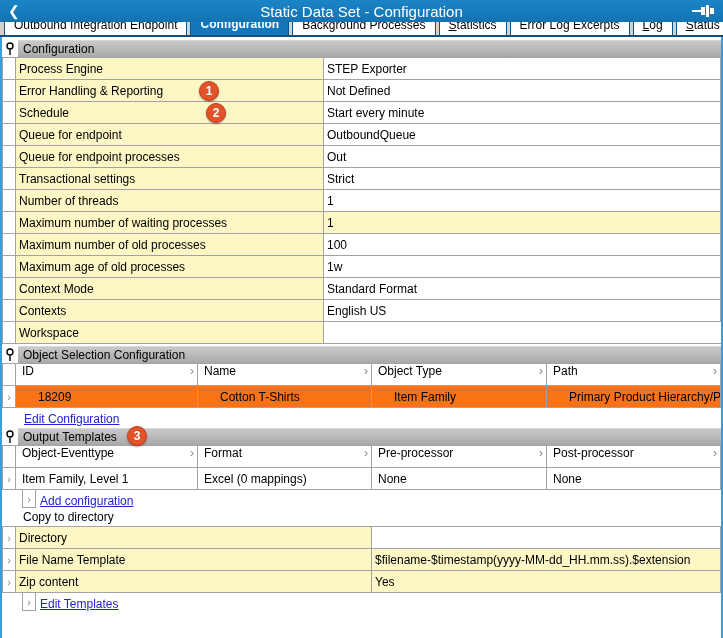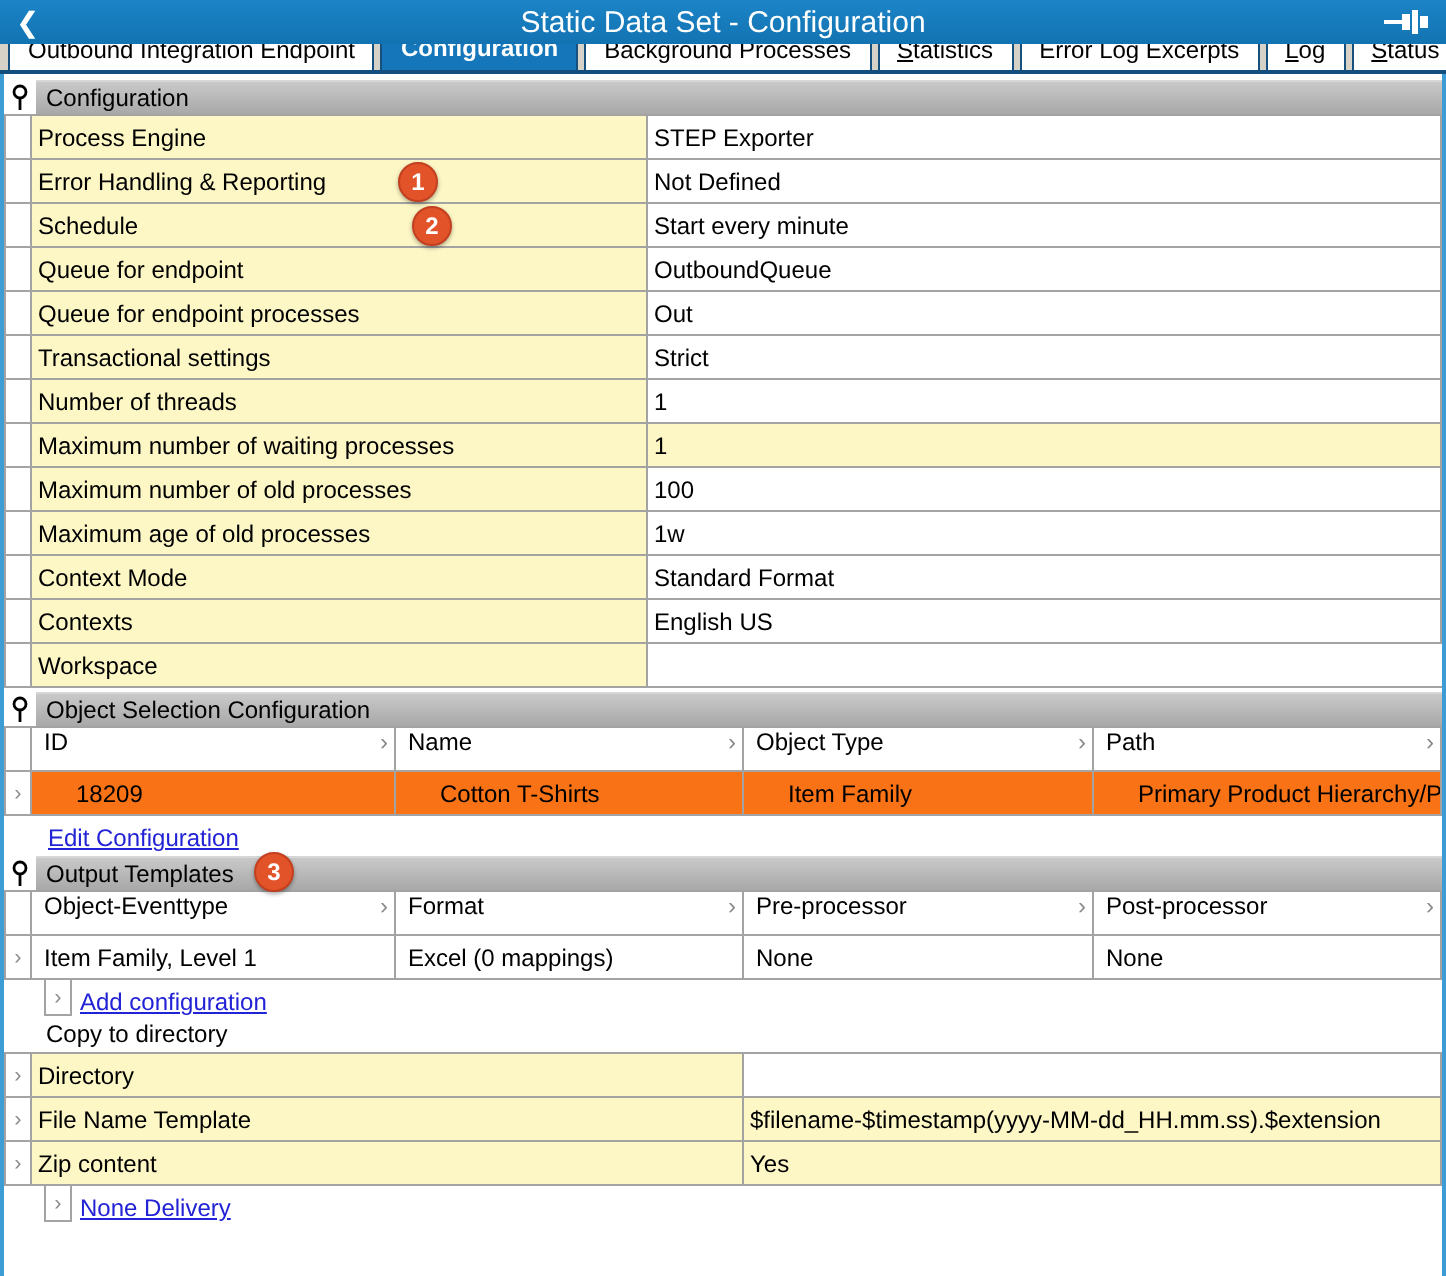--- a/index.html
+++ b/index.html
@@ -293,17 +293,17 @@
         <div class="cell val-y">$filename-$timestamp(yyyy-MM-dd_HH.mm.ss).$extension</div>
       </div>
       <div class="row">
         <div class="gut">›</div>
         <div class="cell lbl-wide">Zip content</div>
         <div class="cell val-y">Yes</div>
       </div>
     </div>
     <div class="linkrow">
       <span class="gutbox">›</span>
-      <a class="link">None Delivery</a>
+      <a class="link">Edit Templates</a>
     </div>
 
   </div>
 </div>
 
 </body></html>

